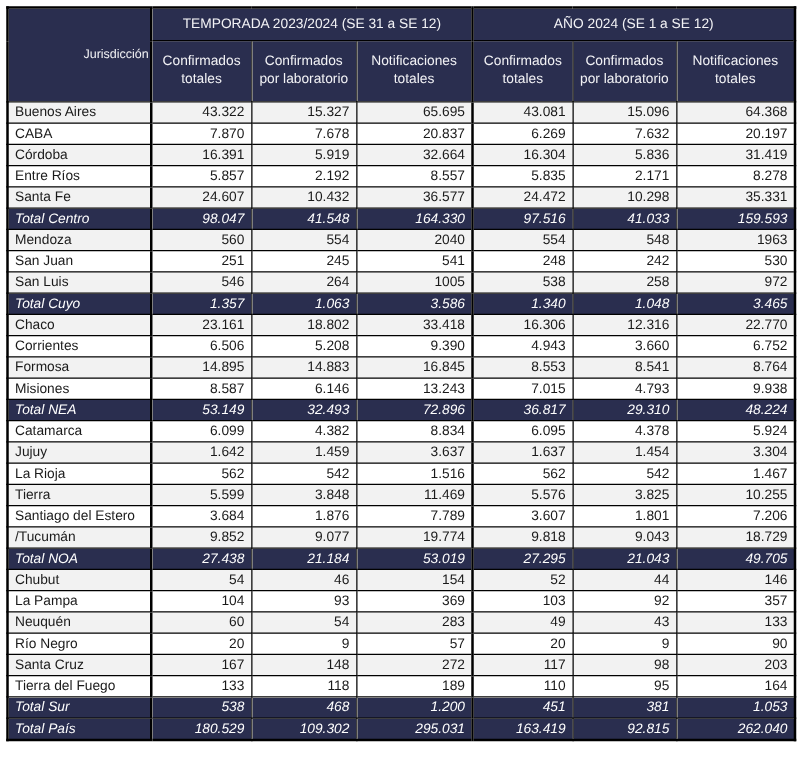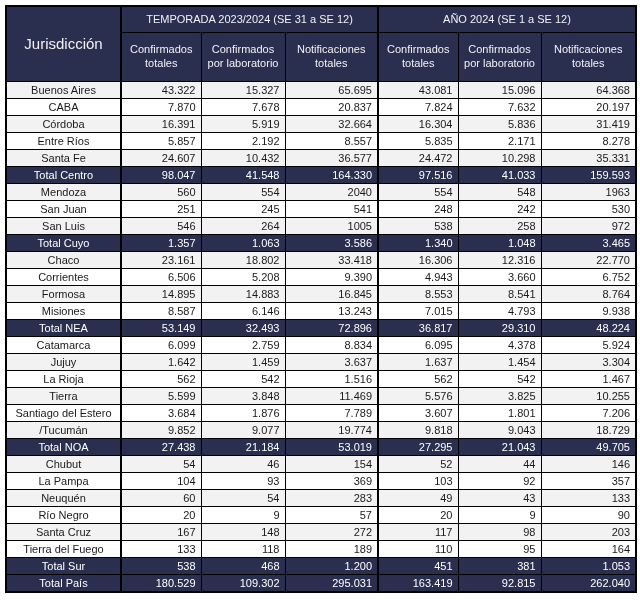--- a/index.html
+++ b/index.html
@@ -17,29 +17,29 @@
     border:1px solid #000000;
     overflow:hidden;white-space:nowrap;
   }
   table{border:2px solid #000000;}
   thead th{
     background:#2a2e4f;color:#f2f2f5;
     font-weight:normal;font-size:11px;line-height:1.25;
   }
   th.group-header{height:23px;}
   th.sub-header{height:48px;white-space:normal;padding:0 4px;}
-  th.jur-header{font-size:15px;}
+  th.jur-header{font-size:10px;text-align:right;}
   td{
     height:16px;font-size:11px;color:#1a1a1a;
     padding:0 5px;background:#ffffff;
   }
-  td.label{text-align:center;}
+  td.label{text-align:left;}
   td.num{text-align:right;}
   tr.stripe td{background:#f2f2f2;}
-  tr.total td{background:#2a2e4f;color:#ffffff;border-color:#000000;}
+  tr.total td{background:#2a2e4f;color:#ffffff;border-color:#000000;font-style:italic;}
   .thickl{border-left:2px solid #000000;}
 </style>
 </head>
 <body>
 
 <table>
   <colgroup>
     <col style="width:115px">
     <col style="width:80px">
     <col style="width:84px">
@@ -71,21 +71,21 @@
         <td class="num">65.695</td>
         <td class="num thickl">43.081</td>
         <td class="num">15.096</td>
         <td class="num">64.368</td>
       </tr>
       <tr>
         <td class="label">CABA</td>
         <td class="num thickl">7.870</td>
         <td class="num">7.678</td>
         <td class="num">20.837</td>
-        <td class="num thickl">7.824</td>
+        <td class="num thickl">6.269</td>
         <td class="num">7.632</td>
         <td class="num">20.197</td>
       </tr>
       <tr class="stripe">
         <td class="label">Córdoba</td>
         <td class="num thickl">16.391</td>
         <td class="num">5.919</td>
         <td class="num">32.664</td>
         <td class="num thickl">16.304</td>
         <td class="num">5.836</td>
@@ -195,21 +195,21 @@
         <td class="num thickl">53.149</td>
         <td class="num">32.493</td>
         <td class="num">72.896</td>
         <td class="num thickl">36.817</td>
         <td class="num">29.310</td>
         <td class="num">48.224</td>
       </tr>
       <tr>
         <td class="label">Catamarca</td>
         <td class="num thickl">6.099</td>
-        <td class="num">2.759</td>
+        <td class="num">4.382</td>
         <td class="num">8.834</td>
         <td class="num thickl">6.095</td>
         <td class="num">4.378</td>
         <td class="num">5.924</td>
       </tr>
       <tr class="stripe">
         <td class="label">Jujuy</td>
         <td class="num thickl">1.642</td>
         <td class="num">1.459</td>
         <td class="num">3.637</td>

